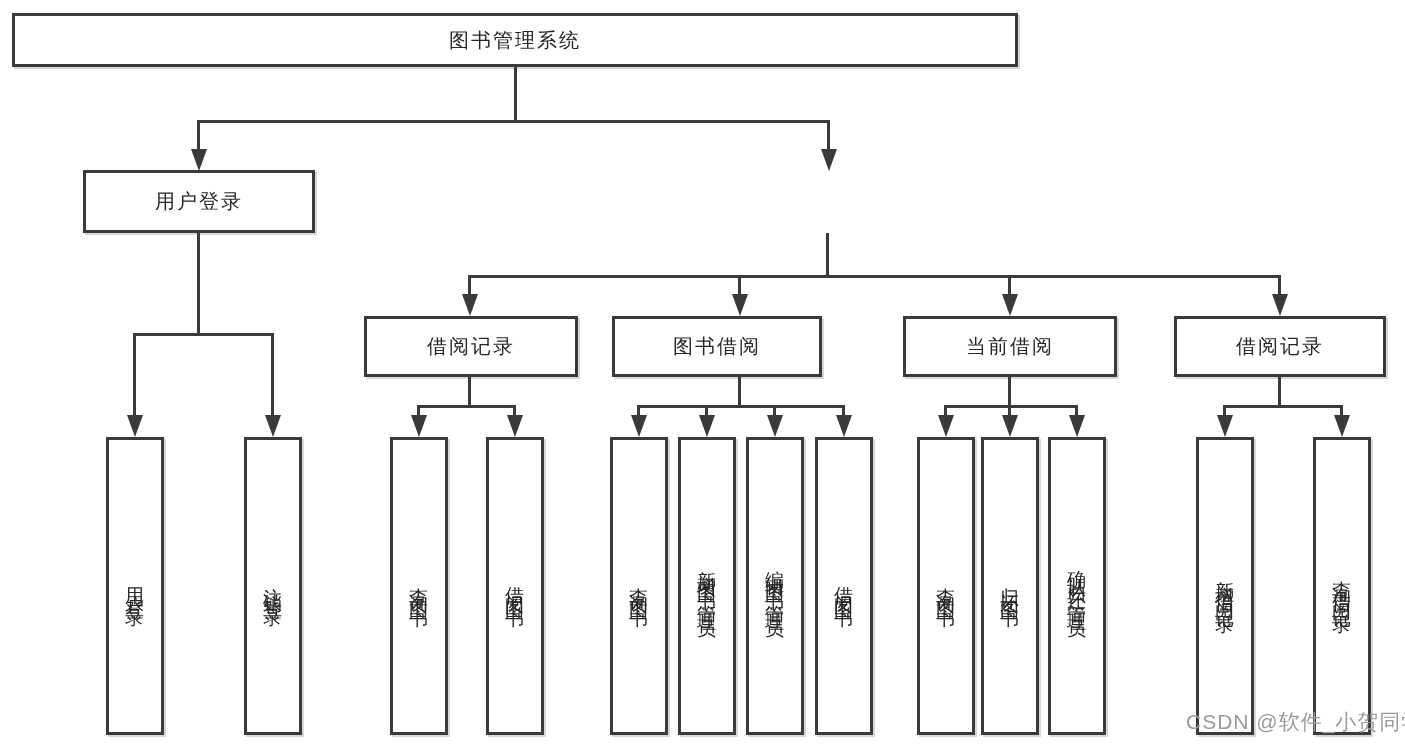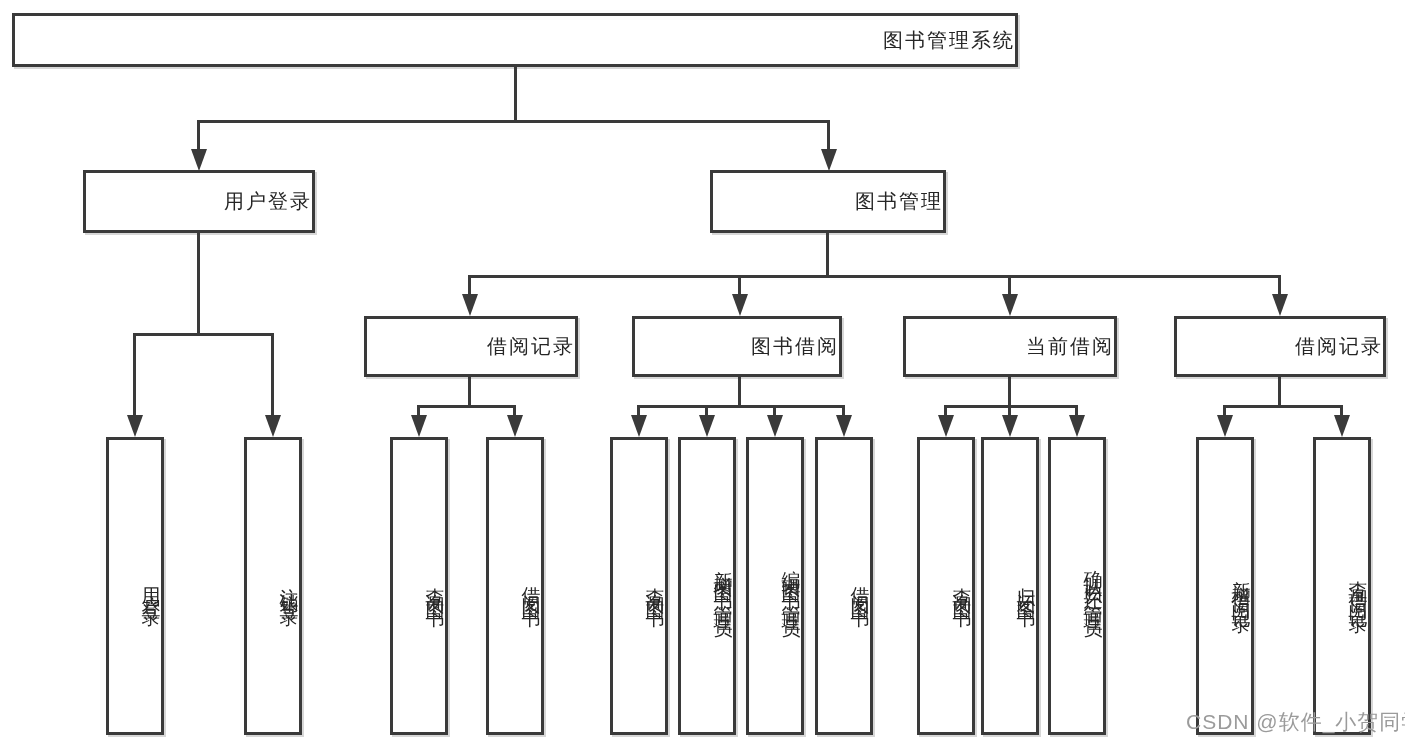--- a/index.html
+++ b/index.html
@@ -12,21 +12,21 @@
     font-family: "Liberation Sans", "DejaVu Sans", sans-serif;
     color: #262626;
     overflow: hidden;
   }
   .box {
     position: absolute;
     border: 3px solid #3a3a3a;
     background: #ffffff;
     display: flex;
     align-items: center;
-    justify-content: flex-end;
+    justify-content: center;
     box-shadow: 2px 2px 0 rgba(110,110,110,0.28);
   }
   .h .label {
     font-size: 20px;
     letter-spacing: 2px;
     white-space: nowrap;
   }
   .v .label {
     writing-mode: vertical-rl;
     text-orientation: mixed;
@@ -67,23 +67,20 @@
   <div class="vl" style="left:514px; top:67px; height:55px;"></div>
   <div class="hl" style="left:198px; top:120px; width:632px;"></div>
   <div class="vl" style="left:197px; top:120px; height:32px;"></div>
   <div class="vl" style="left:827px; top:120px; height:32px;"></div>
   <div class="arr" style="left:191px; top:149px;"></div>
   <div class="arr" style="left:821px; top:149px;"></div>
 
   <div class="box h" style="left:83px; top:170px; width:232px; height:63px;">
     <span class="label">用户登录</span>
   </div>
-  <div class="box h" style="left:710px; top:170px; width:236px; height:63px;">
-    <span class="label">图书管理</span>
-  </div>
 
   <div class="vl" style="left:197px; top:233px; height:103px;"></div>
   <div class="hl" style="left:134px; top:333px; width:140px;"></div>
   <div class="vl" style="left:133px; top:333px; height:86px;"></div>
   <div class="vl" style="left:271px; top:333px; height:86px;"></div>
   <div class="arr" style="left:127px; top:415px;"></div>
   <div class="arr" style="left:265px; top:415px;"></div>
 
   <div class="vl" style="left:826px; top:233px; height:45px;"></div>
   <div class="hl" style="left:469px; top:275px; width:812px;"></div>
@@ -92,21 +89,21 @@
   <div class="vl" style="left:1008px; top:275px; height:23px;"></div>
   <div class="vl" style="left:1278px; top:275px; height:23px;"></div>
   <div class="arr" style="left:462px; top:294px;"></div>
   <div class="arr" style="left:732px; top:294px;"></div>
   <div class="arr" style="left:1002px; top:294px;"></div>
   <div class="arr" style="left:1272px; top:294px;"></div>
 
   <div class="box h" style="left:364px; top:316px; width:214px; height:61px;">
     <span class="label">借阅记录</span>
   </div>
-  <div class="box h" style="left:632px; top:316px; width:210px; height:61px;">
+  <div class="box h" style="left:612px; top:316px; width:210px; height:61px;">
     <span class="label">图书借阅</span>
   </div>
   <div class="box h" style="left:1174px; top:316px; width:212px; height:61px;">
     <span class="label">借阅记录</span>
   </div>
   <div class="box h" style="left:903px; top:316px; width:214px; height:61px;">
     <span class="label">当前借阅</span>
   </div>
 
   <div class="vl" style="left:468px; top:377px; height:31px;"></div>

